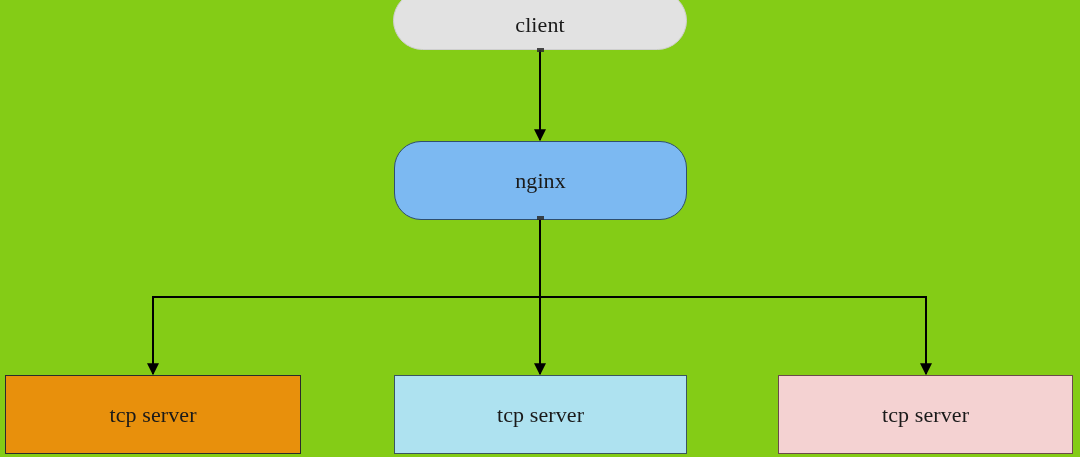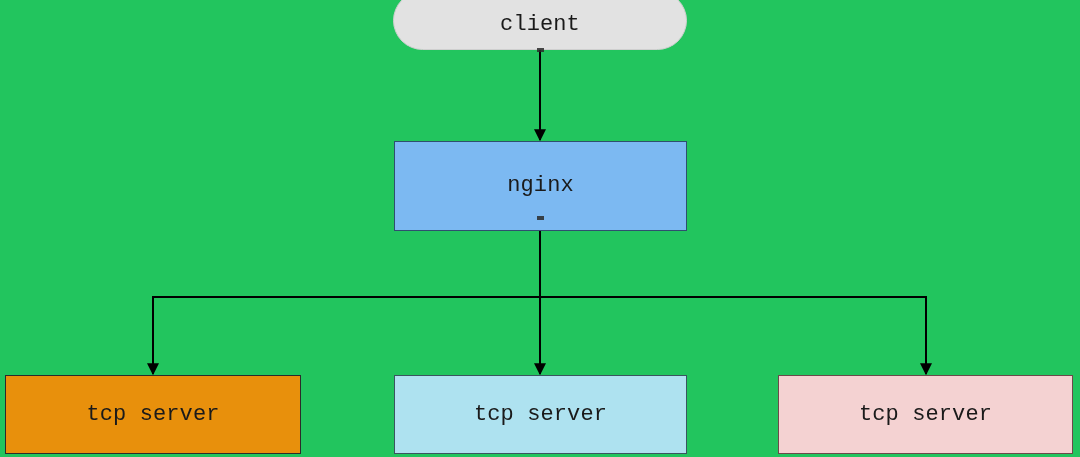--- a/index.html
+++ b/index.html
@@ -5,23 +5,23 @@
 <style>
   html, body {
     margin: 0;
     padding: 0;
     background: #000000;
   }
   #canvas {
     position: relative;
     width: 1080px;
     height: 457px;
-    background: #22c55e;
+    background: #84cc16;
     overflow: hidden;
-    font-family: Liberation Mono, monospace;
+    font-family: Liberation Serif, serif;
   }
 
   
   #edges {
     position: absolute;
     left: 0; top: 0;
     width: 1080px;
     height: 457px;
     pointer-events: none;
   }
@@ -55,23 +55,24 @@
     width: 294px;
     height: 59px;
     background: #E2E2E2;
     border-color: #cfcfcf;
     padding-top: 9px;
   }
   #node-nginx {
     left: 394px;
     top: 141px;
     width: 293px;
-    height: 90px;
+    height: 79px;
     background: #7CB9F2;
     border-color: #2f4f6f;
+    border-radius: 27px;
   }
   #node-server-left {
     left: 5px;
     top: 375px;
     width: 296px;
     height: 79px;
     background: #E8900C;
     border-color: #2b2b2b;
   }
   #node-server-mid {

